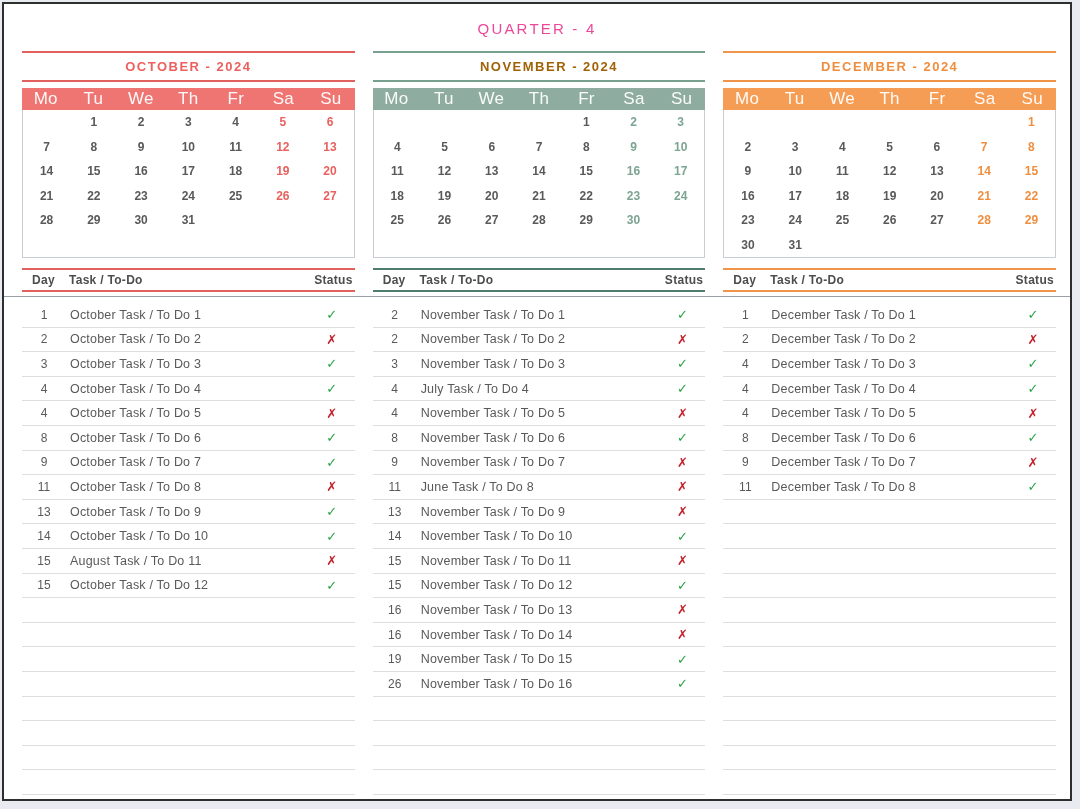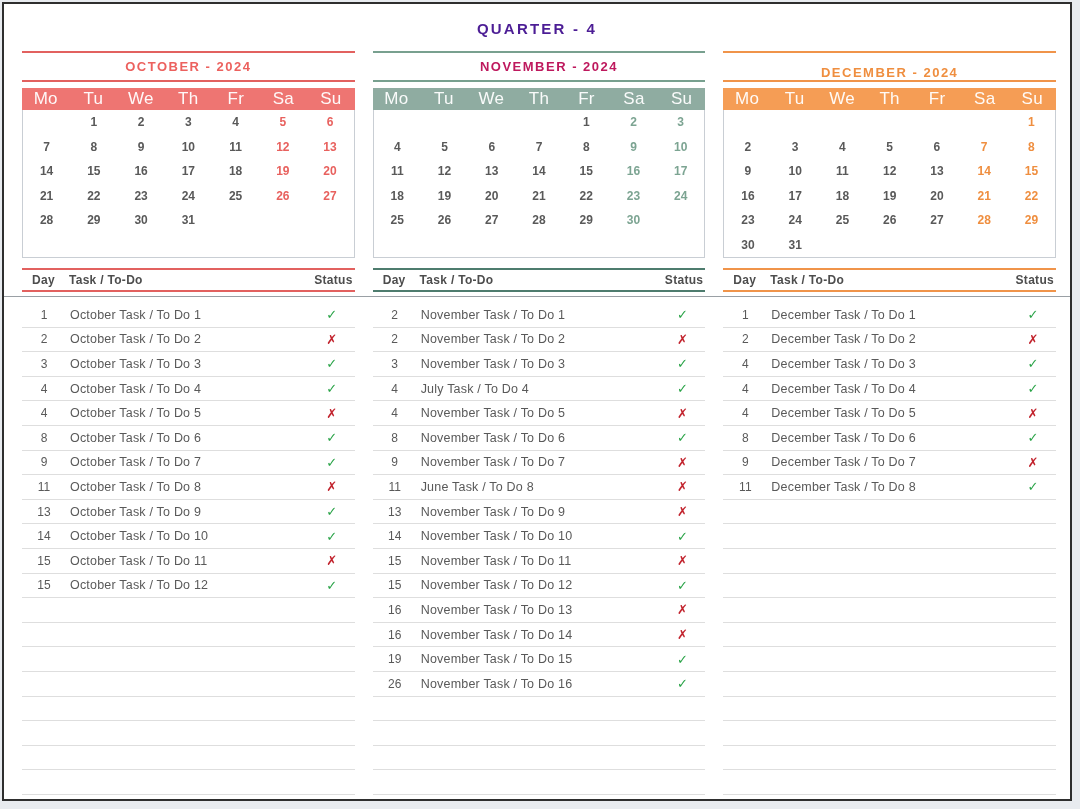--- a/index.html
+++ b/index.html
@@ -10,21 +10,21 @@
     position:relative;overflow:hidden;
   }
   .page{
     position:absolute;left:2px;top:2px;
     width:1066px;height:795px;
     border:2px solid #2e2e2e;
     background:#ffffff;
   }
   .page-title{
     padding-top:16px;text-align:center;
-    font-size:15px;font-weight:bold;letter-spacing:2.2px;color:#4c1d95;
+    font-size:15px;font-weight:normal;letter-spacing:2.2px;color:#ec4899;
   }
   .page-rule{
     position:absolute;left:0;right:0;top:292px;height:1px;
     background:#9aa0a5;
   }
   .columns{
     position:absolute;top:47px;left:18px;right:14px;
     display:flex;gap:18px;
   }
   .month-col{flex:1;min-width:0;}
@@ -183,41 +183,41 @@
             <span class="r-text">October Task / To Do 9</span>
             <span class="r-status" style="color: rgb(41, 163, 71);">✓</span>
           </div>
           <div class="row">
             <span class="r-day">14</span>
             <span class="r-text">October Task / To Do 10</span>
             <span class="r-status" style="color: rgb(41, 163, 71);">✓</span>
           </div>
           <div class="row">
             <span class="r-day">15</span>
-            <span class="r-text">October Task / To Do 11</span>
+            <span class="r-text">August Task / To Do 11</span>
             <span class="r-status" style="color: rgb(194, 36, 46);">✗</span>
           </div>
           <div class="row">
             <span class="r-day">15</span>
             <span class="r-text">October Task / To Do 12</span>
             <span class="r-status" style="color: rgb(41, 163, 71);">✓</span>
           </div>
           <div class="row"></div>
           <div class="row"></div>
           <div class="row"></div>
           <div class="row"></div>
           <div class="row"></div>
           <div class="row"></div>
           <div class="row"></div>
           <div class="row"></div>
         </div>
       </div>
       <div class="month-col">
         <div class="m-title" style="border-color: rgb(120, 160, 143);">
-          <span style="color: #be185d; padding-left: 20px;">NOVEMBER - 2024</span>
+          <span style="color: #a16207; padding-left: 20px;">NOVEMBER - 2024</span>
         </div>
         <div class="cal-wrap">
           <div class="cal-head" style="background: rgb(143, 172, 161);">
             <div class="cal-hcell">Mo</div>
             <div class="cal-hcell">Tu</div>
             <div class="cal-hcell">We</div>
             <div class="cal-hcell">Th</div>
             <div class="cal-hcell">Fr</div>
             <div class="cal-hcell">Sa</div>
             <div class="cal-hcell">Su</div>
@@ -353,21 +353,21 @@
             <span class="r-text">November Task / To Do 16</span>
             <span class="r-status" style="color: rgb(41, 163, 71);">✓</span>
           </div>
           <div class="row"></div>
           <div class="row"></div>
           <div class="row"></div>
           <div class="row"></div>
         </div>
       </div>
       <div class="month-col">
-        <div class="m-title" style="border-color: rgb(240, 148, 74); align-items: flex-end;">
+        <div class="m-title" style="border-color: rgb(240, 148, 74);">
           <span style="color: rgb(239, 142, 63);">DECEMBER - 2024</span>
         </div>
         <div class="cal-wrap">
           <div class="cal-head" style="background: rgb(245, 157, 85);">
             <div class="cal-hcell">Mo</div>
             <div class="cal-hcell">Tu</div>
             <div class="cal-hcell">We</div>
             <div class="cal-hcell">Th</div>
             <div class="cal-hcell">Fr</div>
             <div class="cal-hcell">Sa</div>

